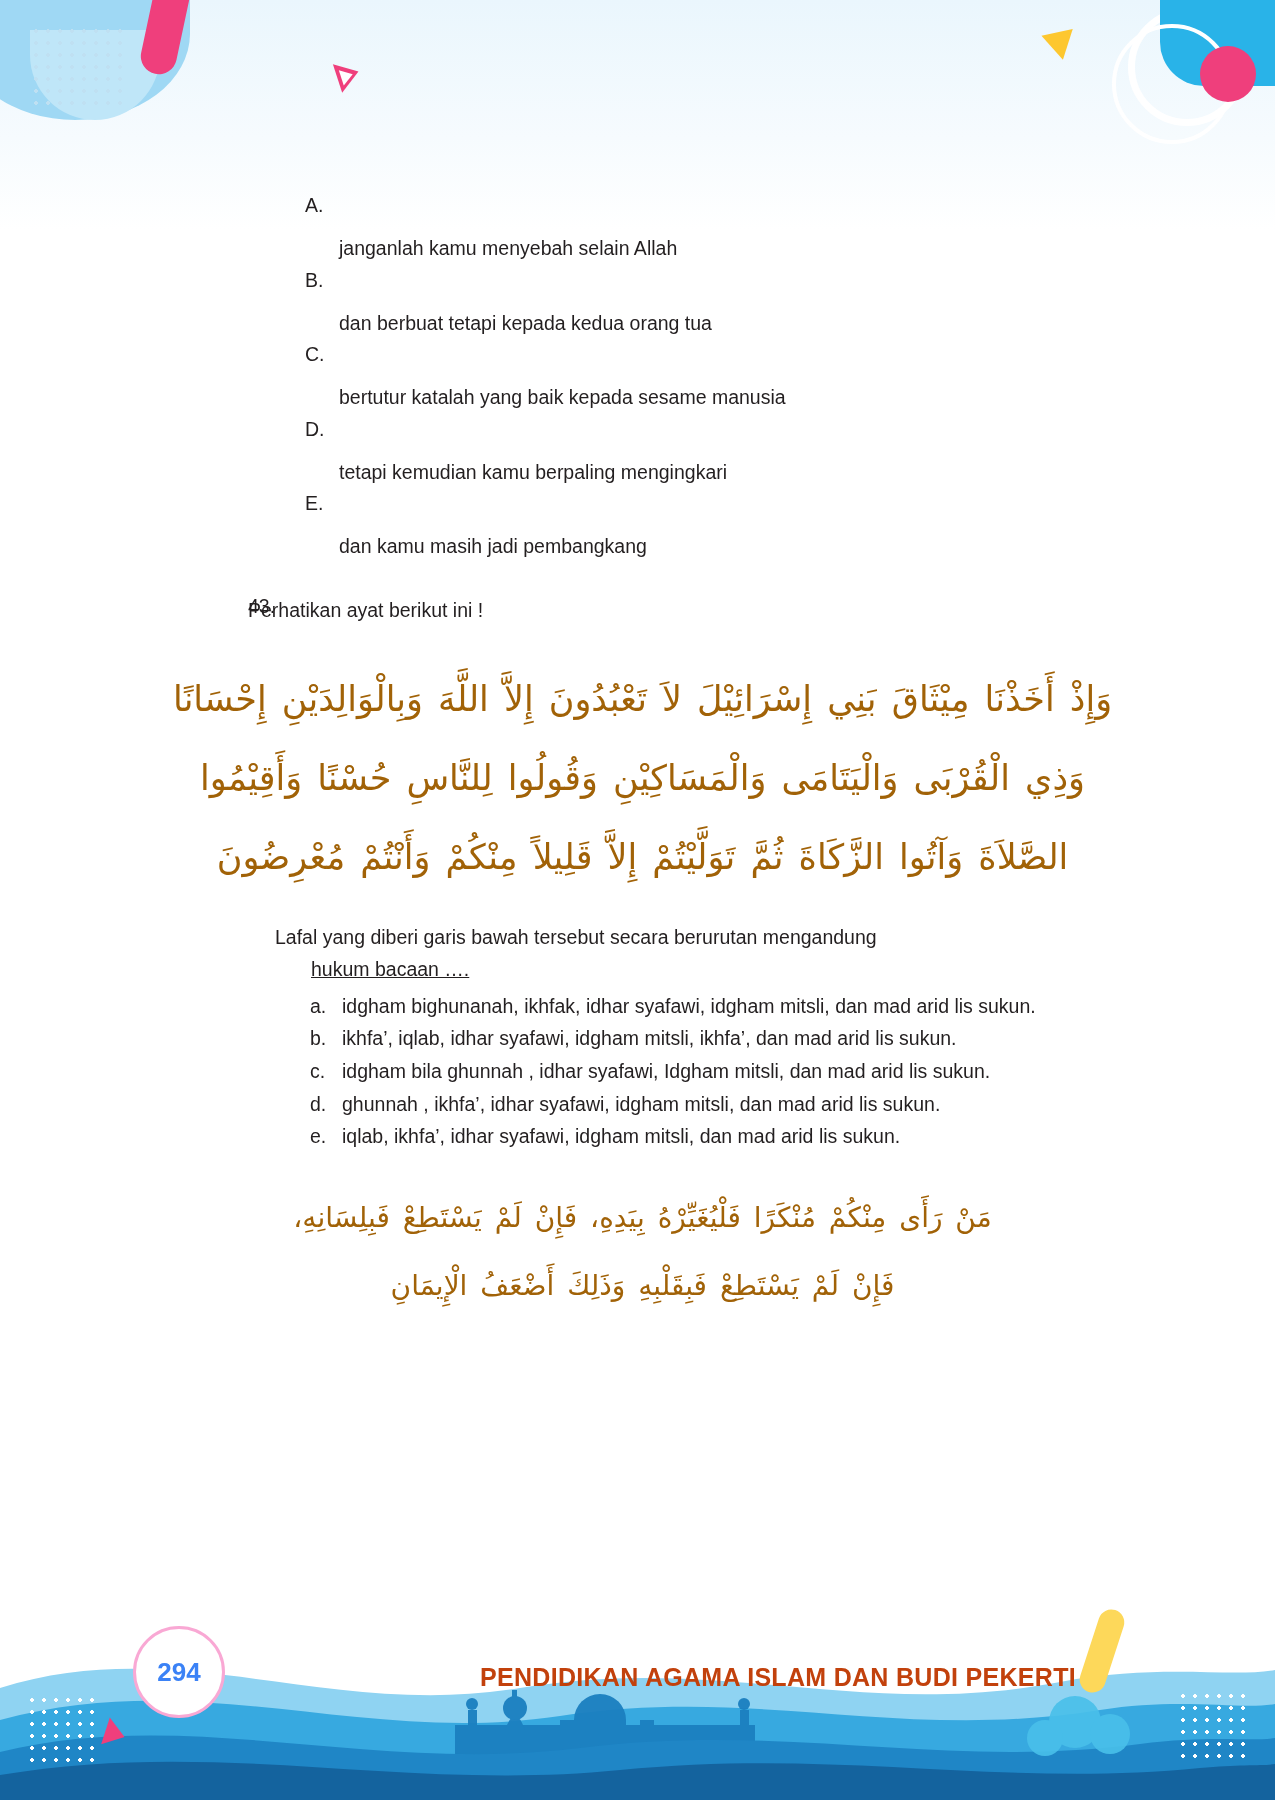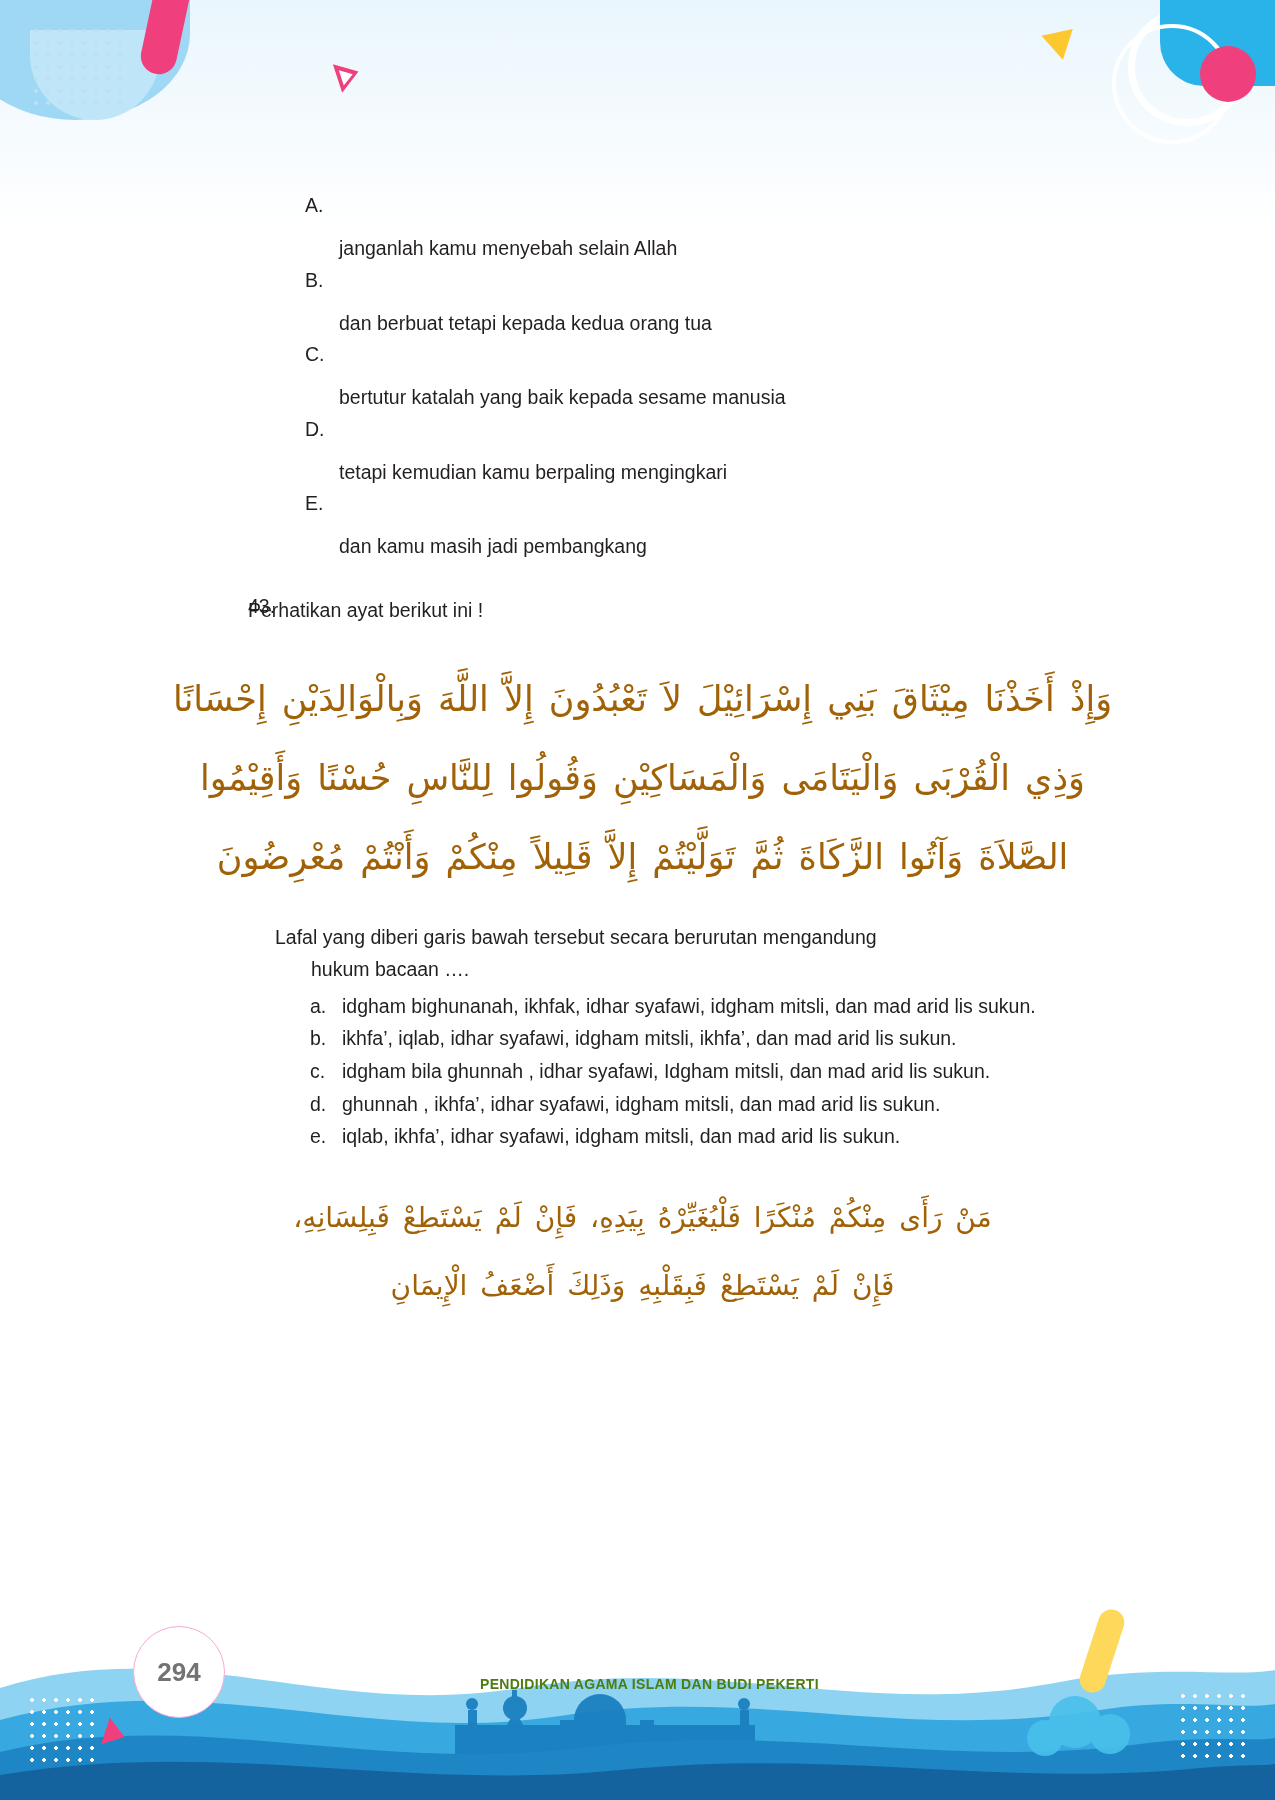--- a/index.html
+++ b/index.html
@@ -148,21 +148,21 @@
     word-spacing: 4px;
   }
   .arabic.small { font-size: 28px; line-height: 2.3; }
 
   .lead {
     font-size: 19.5px;
     line-height: 1.6;
     margin: 26px 0 0 125px;
     padding-right: 20px;
   }
-  .lead .ind { display: block; padding-left: 36px; }
+  .lead .ind { display: block; padding-left: 36px; text-decoration: underline; }
 
   .sub-list { margin: 6px 0 0 160px; padding-right: 18px; }
   .sub-row {
     display: flex;
     font-size: 19.5px;
     line-height: 1.57;
     margin-bottom: 2px;
   }
   .sub-letter { width: 32px; flex: 0 0 32px; text-align: left; }
   .sub-text { flex: 1; }
@@ -178,36 +178,36 @@
     height: 230px;
     overflow: hidden;
   }
   .wave-svg { position: absolute; left: 0; bottom: 0; }
   .page-circle {
     position: absolute;
     left: 133px; bottom: 82px;
     width: 92px; height: 92px;
     border-radius: 50%;
     background: #ffffff;
-    border: 1px solid #f9a8d4;
+    border: 3px solid #f9a8d4;
     display: flex;
     align-items: center;
     justify-content: center;
     font-size: 26px;
     font-weight: bold;
-    color: #737373;
+    color: #3b82f6;
     z-index: 6;
   }
   .footer-title {
     position: absolute;
     left: 480px; bottom: 108px;
-    font-size: 14px;
+    font-size: 25px;
     font-weight: bold;
     letter-spacing: .3px;
-    color: #4d7c0f;
+    color: #c2410c;
     z-index: 6;
   }
   .tri-pink-foot {
     position: absolute;
     left: 105px; bottom: 52px;
     width: 0; height: 0;
     border-left: 20px solid #ef3f7c;
     border-top: 14px solid transparent;
     border-bottom: 14px solid transparent;
     transform: rotate(18deg);

